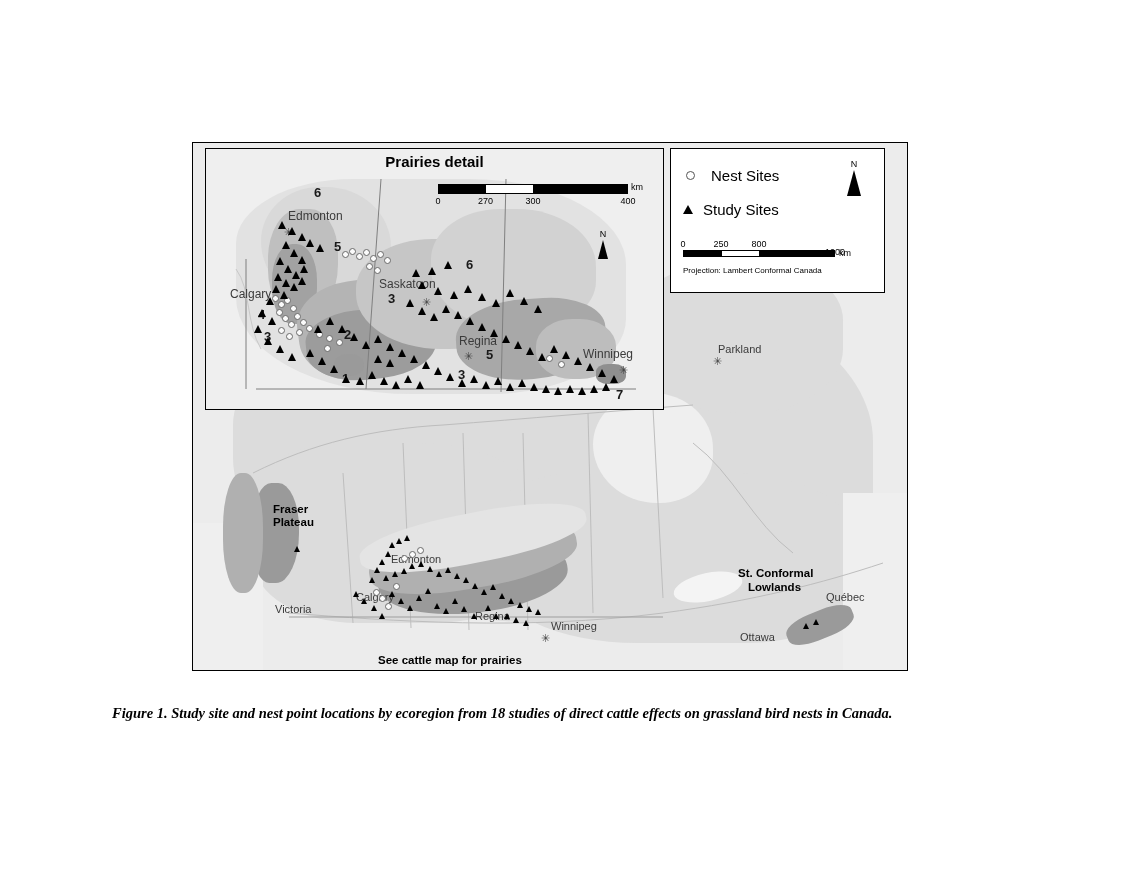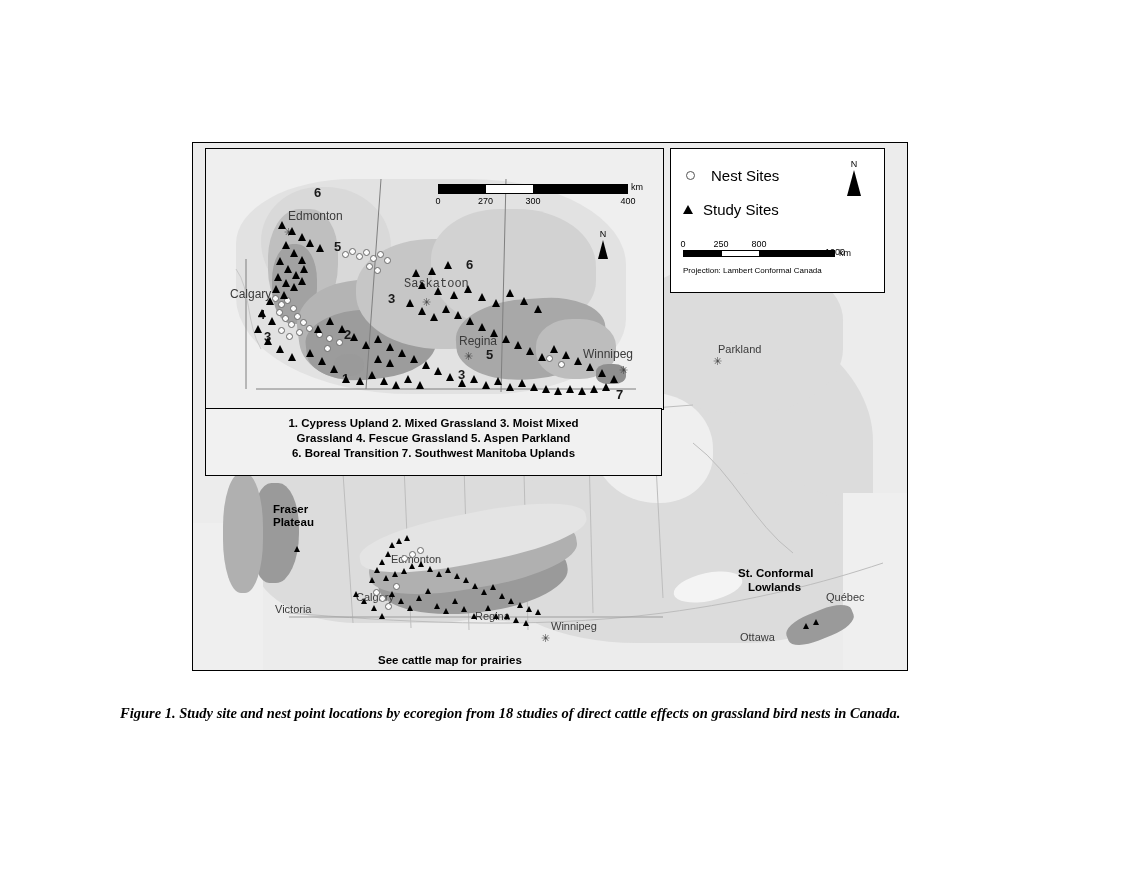--- a/index.html
+++ b/index.html
@@ -224,21 +224,21 @@
     text-align: center;
     font-size: 11.5px;
     font-weight: bold;
     color: #000;
     line-height: 15px;
   }
 
   
   #caption {
     position: absolute;
-    left: 120px;
+    left: 112px;
     top: 703px;
     width: 860px;
     font-family: "Liberation Serif", serif;
     font-style: italic;
     font-weight: bold;
     font-size: 14.5px;
     line-height: 21px;
     color: #000;
   }
   #inset-leader {
@@ -404,20 +404,21 @@
           <div class="seg fill"></div>
           <div class="seg fill"></div>
         </div>
         <span class="unit" style="left:156px;top:9px;">km</span>
       </div>
 
       <div id="projection-note" style="left:12px;top:117px;">Projection: Lambert Conformal Canada</div>
     </div>
 
     <div id="inset">
+      <div id="inset-title">Prairies detail</div>
 
       <div class="blob light" style="left:30px;top:30px;width:390px;height:215px;border-radius:30% 40% 35% 45%;background:#e2e2e2;"></div>
 
       <div class="blob light" style="left:55px;top:38px;width:130px;height:120px;border-radius:45% 50% 40% 55%;background:#d9d9d9;"></div>
       <div class="blob dark" style="left:62px;top:60px;width:70px;height:110px;border-radius:45% 40% 50% 45%;background:#bfbfbf;"></div>
       <div class="blob darker" style="left:66px;top:95px;width:45px;height:80px;border-radius:45%;background:#a2a2a2;"></div>
       <div class="blob" style="left:92px;top:130px;width:140px;height:100px;border-radius:40% 45% 50% 45%;background:#b4b4b4;transform:rotate(-8deg);"></div>
       <div class="blob darker" style="left:100px;top:160px;width:130px;height:70px;border-radius:40% 50% 45% 45%;background:#9c9c9c;transform:rotate(-6deg);"></div>
       <div class="blob" style="left:150px;top:90px;width:170px;height:110px;border-radius:45% 40% 45% 50%;background:#c6c6c6;"></div>
       <div class="blob" style="left:225px;top:60px;width:165px;height:120px;border-radius:42% 48% 40% 50%;background:#d2d2d2;"></div>
@@ -446,21 +447,21 @@
       <span class="eco-num" style="left:136px;top:222px;">1</span>
       <span class="eco-num" style="left:260px;top:108px;">6</span>
       <span class="eco-num" style="left:182px;top:142px;">3</span>
       <span class="eco-num" style="left:280px;top:198px;">5</span>
       <span class="eco-num" style="left:252px;top:218px;">3</span>
       <span class="eco-num" style="left:410px;top:238px;">7</span>
 
       <span class="map-label" style="left:82px;top:60px;font-size:12px;">Edmonton</span>
       <span class="city-star" style="left:78px;top:80px;">✳</span>
       <span class="map-label" style="left:24px;top:138px;font-size:12px;">Calgary</span>
-      <span class="map-label" style="left:198px;top:128px;font-size:12px;font-family:Liberation Mono, monospace;">Saskatoon</span>
+      <span class="map-label" style="left:173px;top:128px;font-size:12px;">Saskatoon</span>
       <span class="city-star" style="left:216px;top:150px;">✳</span>
       <span class="map-label" style="left:253px;top:185px;font-size:12px;">Regina</span>
       <span class="city-star" style="left:258px;top:204px;">✳</span>
       <span class="map-label" style="left:377px;top:198px;font-size:12px;">Winnipeg</span>
       <span class="city-star" style="left:413px;top:218px;">✳</span>
 
       <div class="scalebar" style="left:232px;top:35px;width:190px;">
         <div class="bar" style="height:10px;">
           <div class="seg fill"></div>
           <div class="seg empty"></div>
@@ -597,22 +598,17 @@
       <div class="tri" style="left:144px;top:184px;"></div>
       <div class="tri" style="left:156px;top:192px;"></div>
       <div class="tri" style="left:168px;top:186px;"></div>
       <div class="tri" style="left:180px;top:194px;"></div>
       <div class="tri" style="left:48px;top:176px;"></div>
       <div class="tri" style="left:58px;top:188px;"></div>
       <div class="tri" style="left:70px;top:196px;"></div>
       <div class="tri" style="left:82px;top:204px;"></div>
     </div>
 
-    <div id="inset-label-box">
-      <div class="line">1. Cypress Upland  2. Mixed Grassland 3. Moist Mixed</div>
-      <div class="line">Grassland 4. Fescue Grassland 5. Aspen Parkland</div>
-      <div class="line">6. Boreal Transition 7. Southwest Manitoba Uplands</div>
-    </div>
 
   </div>
 </div>
 
 <div id="caption">Figure 1.  Study site and nest point locations by ecoregion from 18 studies of direct cattle effects on grassland bird nests in Canada.</div>
 
 </body></html>

